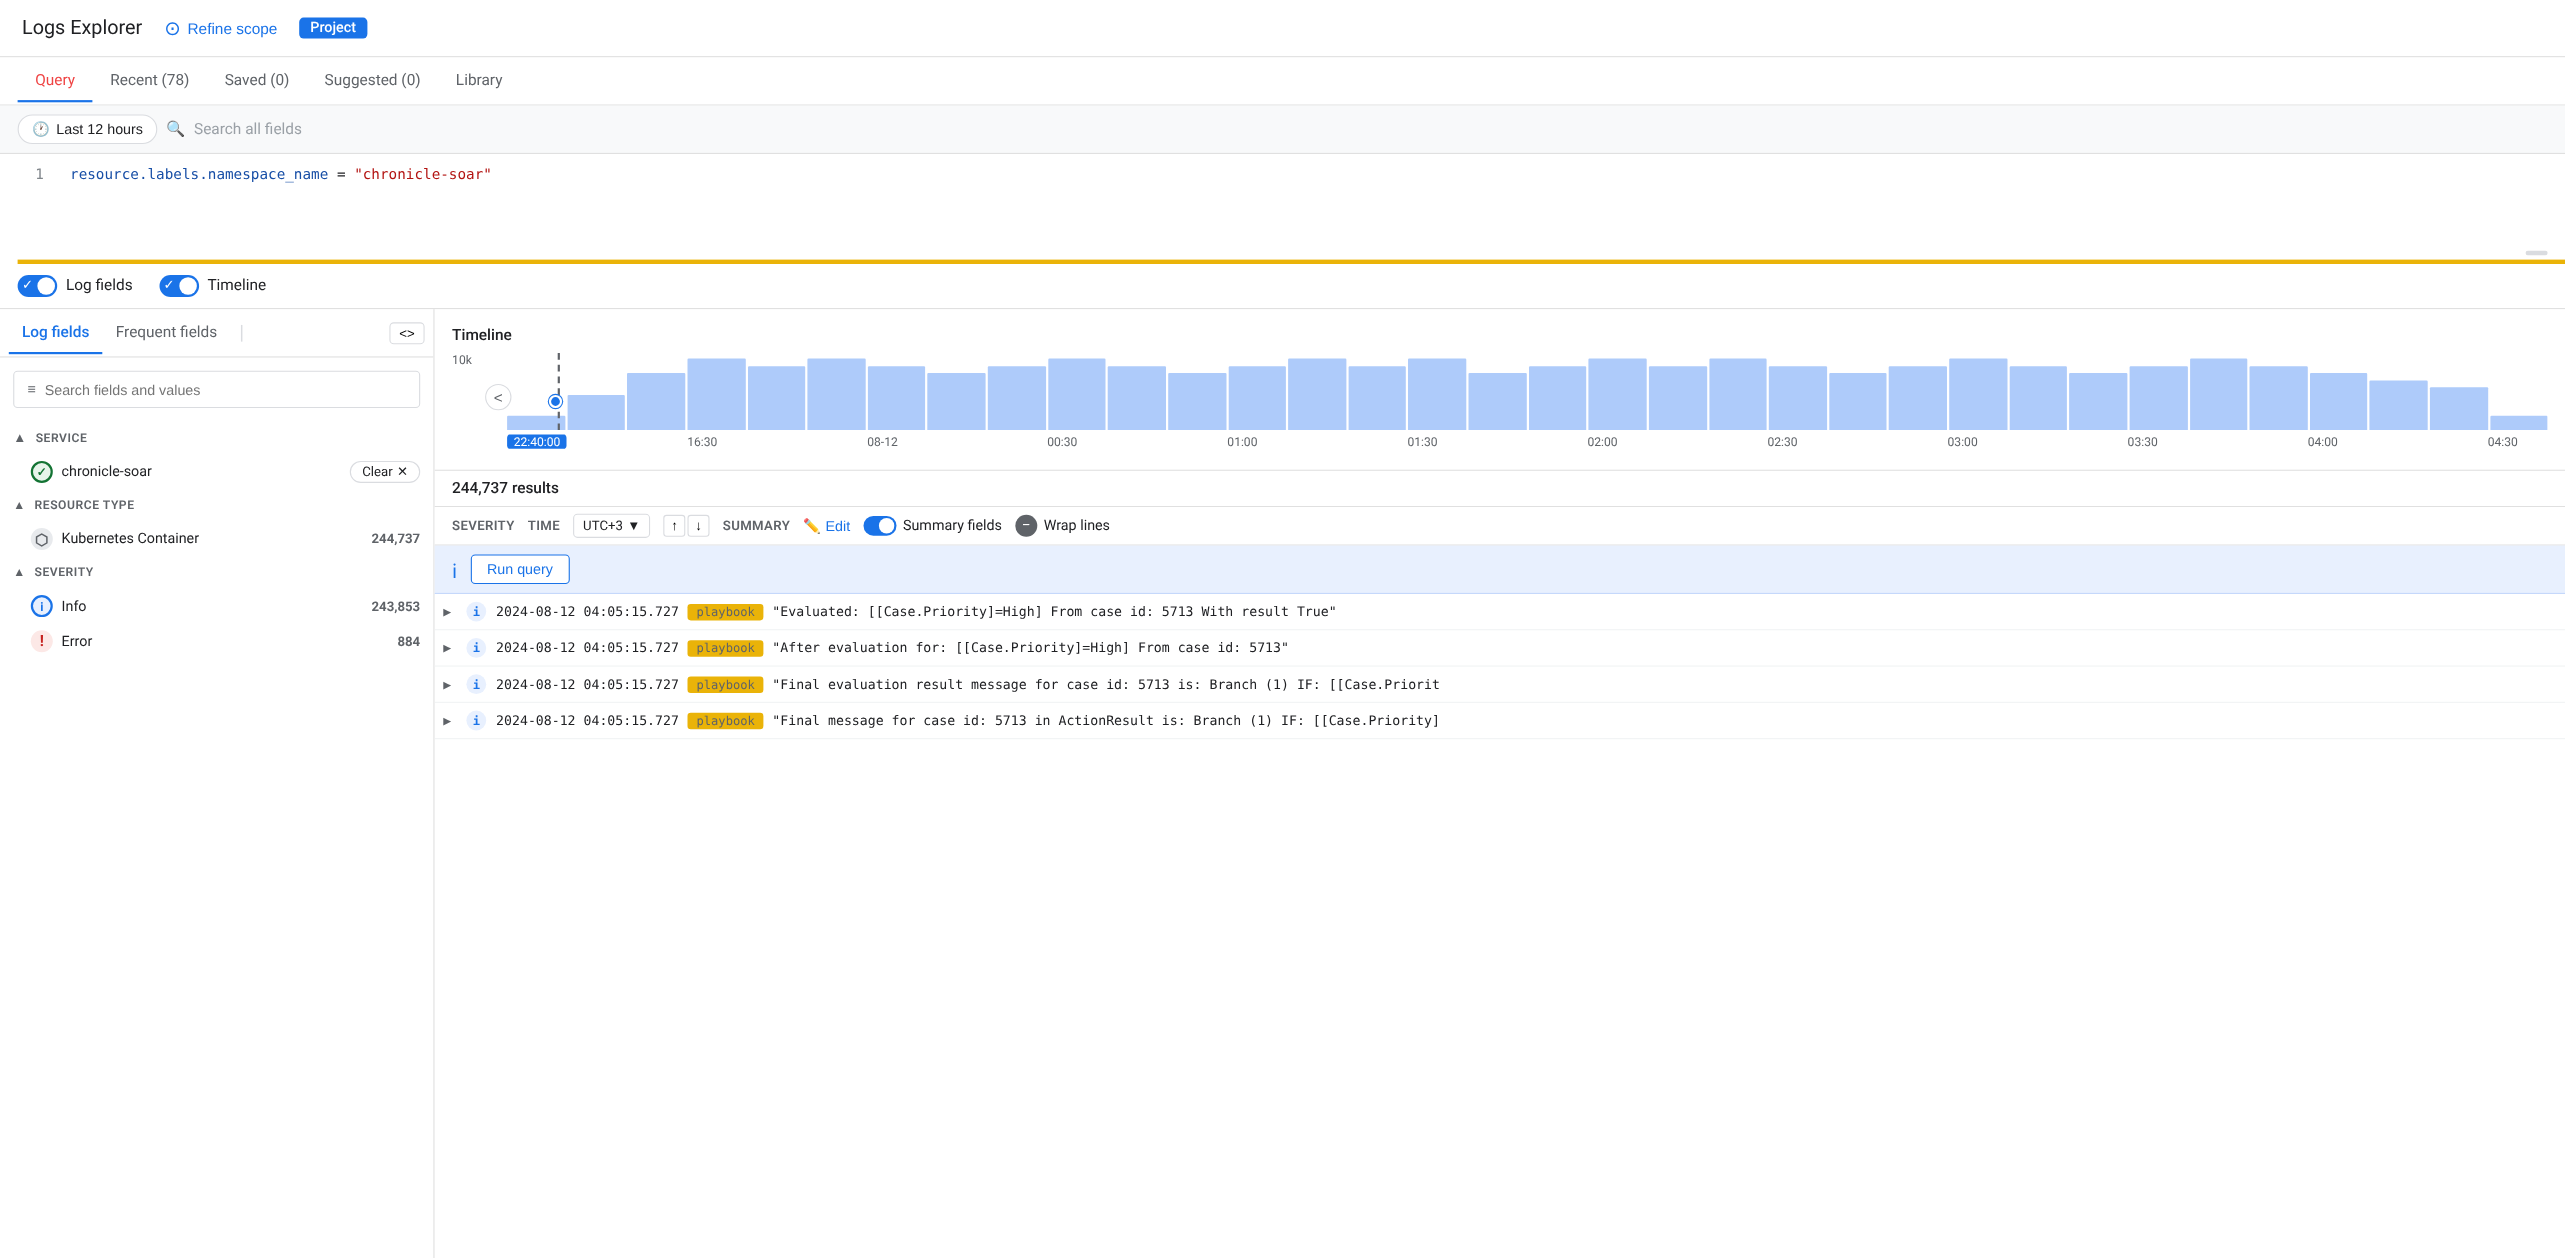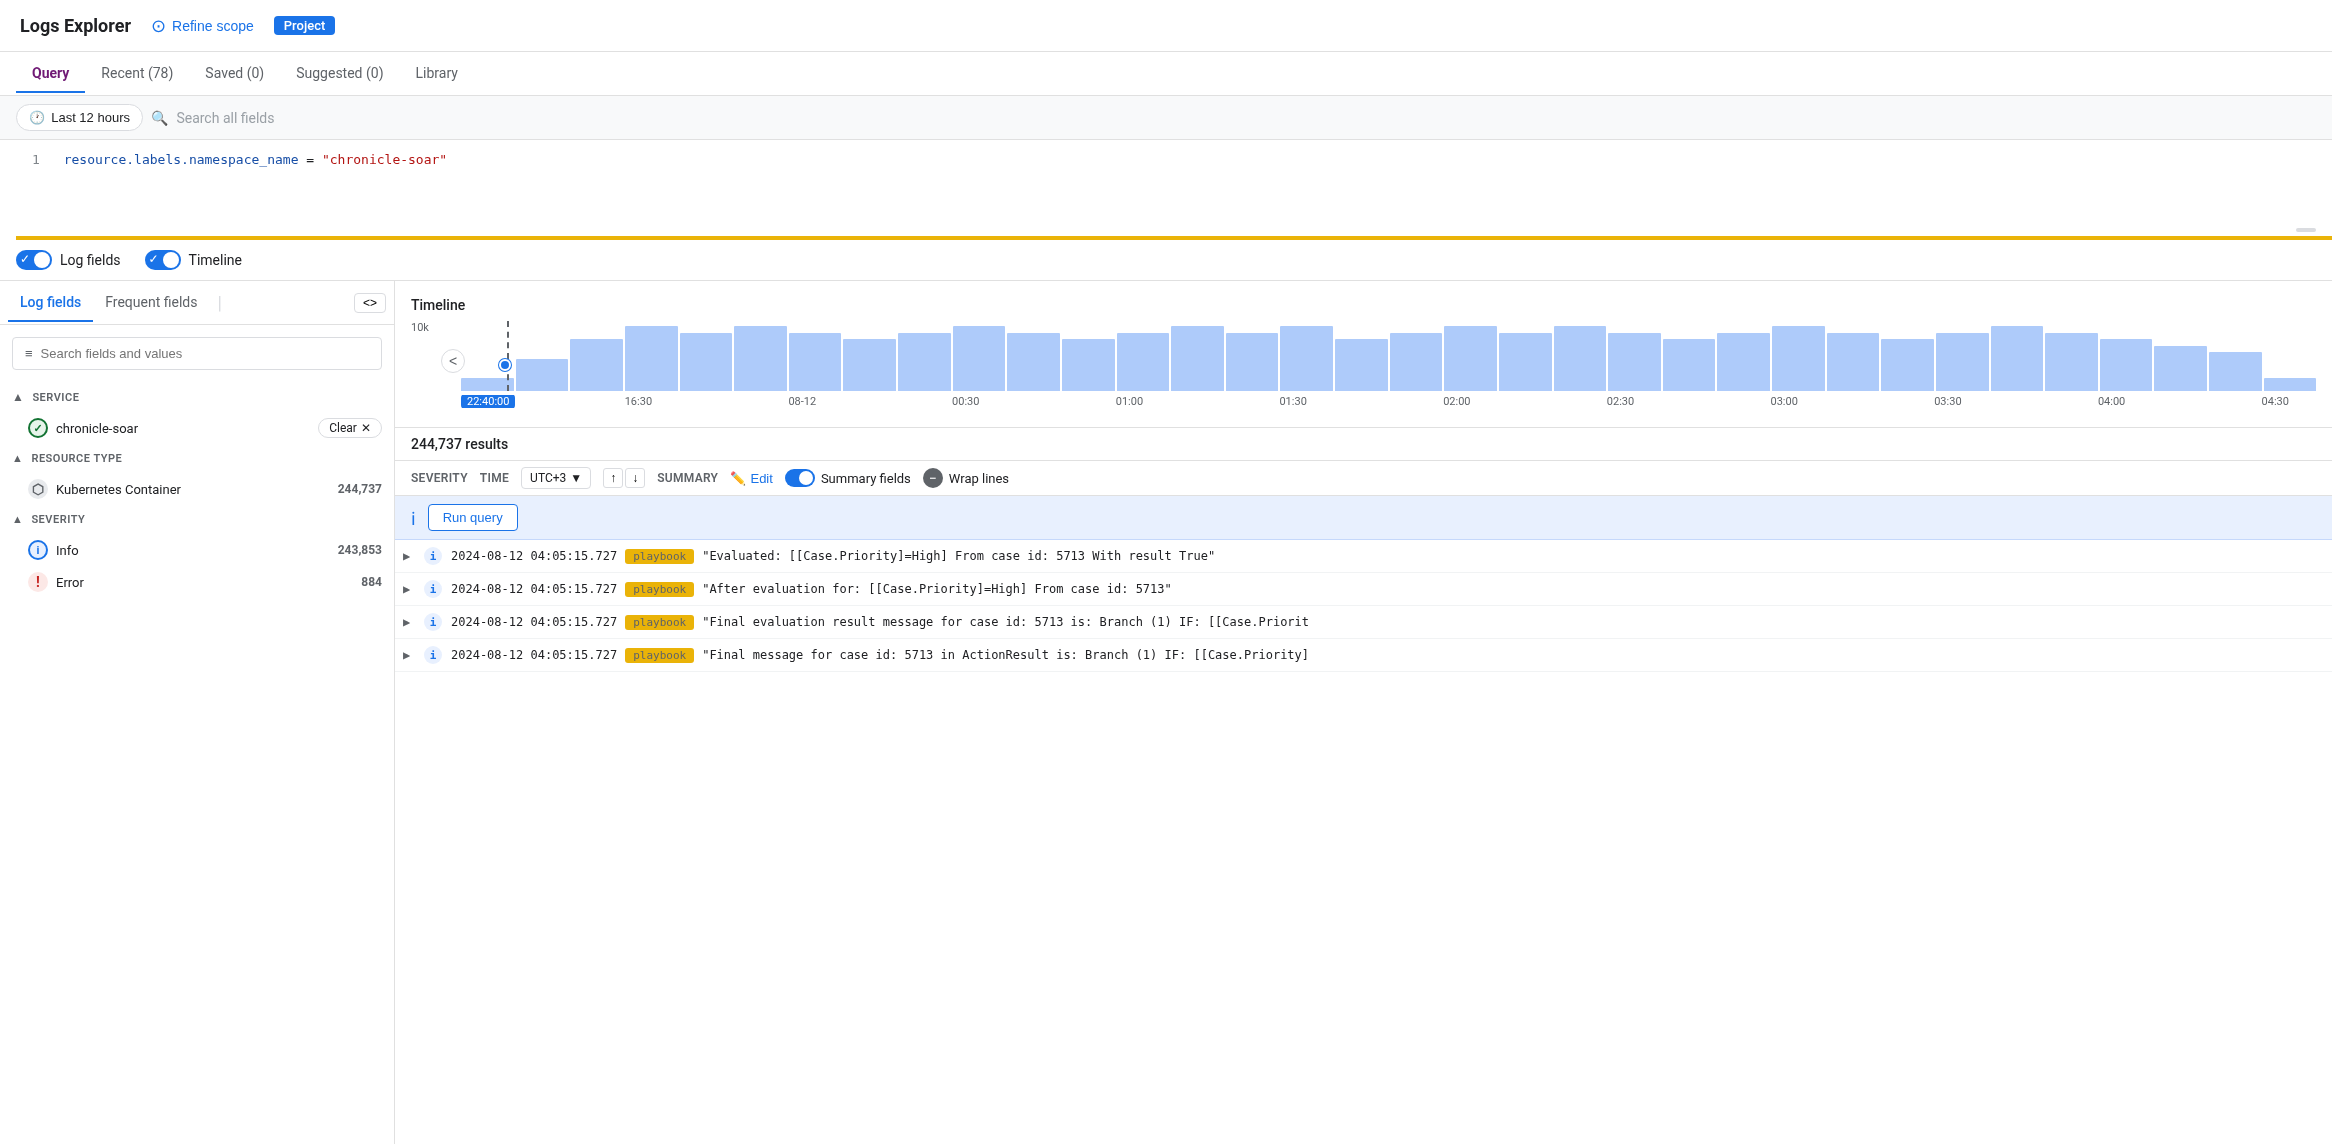--- a/index.html
+++ b/index.html
@@ -3,41 +3,41 @@
   <meta charset="utf-8">
   <style>
     * { box-sizing: border-box; margin: 0; padding: 0; }
     body { font-family: 'Google Sans', Roboto, Arial, sans-serif; font-size: 13px; color: #202124; background: #fff; overflow: hidden; }
 
     
     .app-header {
       display: flex; align-items: center; padding: 10px 20px; gap: 20px;
       border-bottom: 1px solid #e0e0e0; height: 52px;
     }
-    .app-title { font-size: 18px; font-weight: 700; color: #202124; }
+    .app-title { font-size: 18px; font-weight: 400; color: #202124; }
     .refine-scope-btn {
       display: flex; align-items: center; gap: 6px; color: #1a73e8;
       font-size: 14px; cursor: pointer; border: none; background: none;
     }
     .project-badge {
       background: #1a73e8; color: white; border-radius: 4px;
       padding: 2px 10px; font-size: 13px; font-weight: 500;
     }
 
     
     .tabs {
       display: flex; align-items: center; padding: 0 16px;
       border-bottom: 1px solid #e0e0e0; height: 44px;
     }
     .tab {
       padding: 10px 16px; font-size: 14px; cursor: pointer; color: #5f6368;
       border-bottom: 2px solid transparent; margin-bottom: -1px;
       font-weight: 400;
     }
-    .tab.active { color: #701a75; border-bottom-color: #1a73e8; font-weight: 700; }
+    .tab.active { color: #ef4444; border-bottom-color: #1a73e8; font-weight: 400; }
 
     
     .query-toolbar {
       display: flex; align-items: center; padding: 8px 16px; gap: 8px;
       background: #f8f9fa; border-bottom: 1px solid #e0e0e0;
     }
     .time-btn {
       display: flex; align-items: center; gap: 6px;
       border: 1px solid #dadce0; border-radius: 20px;
       padding: 5px 12px; font-size: 13px; cursor: pointer; background: white;

